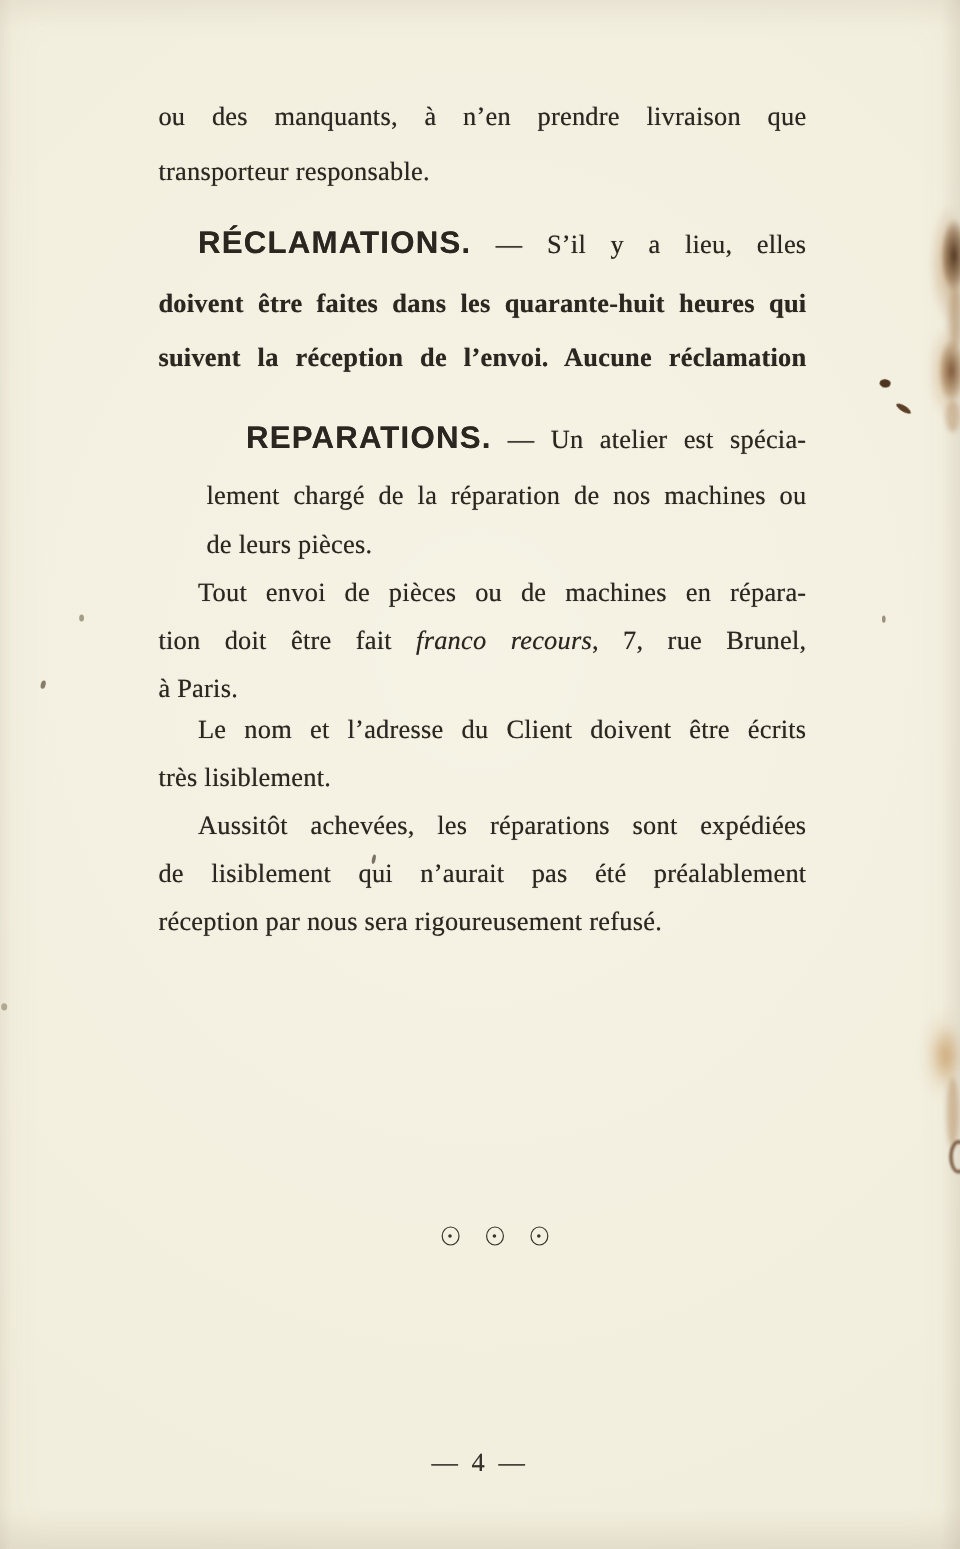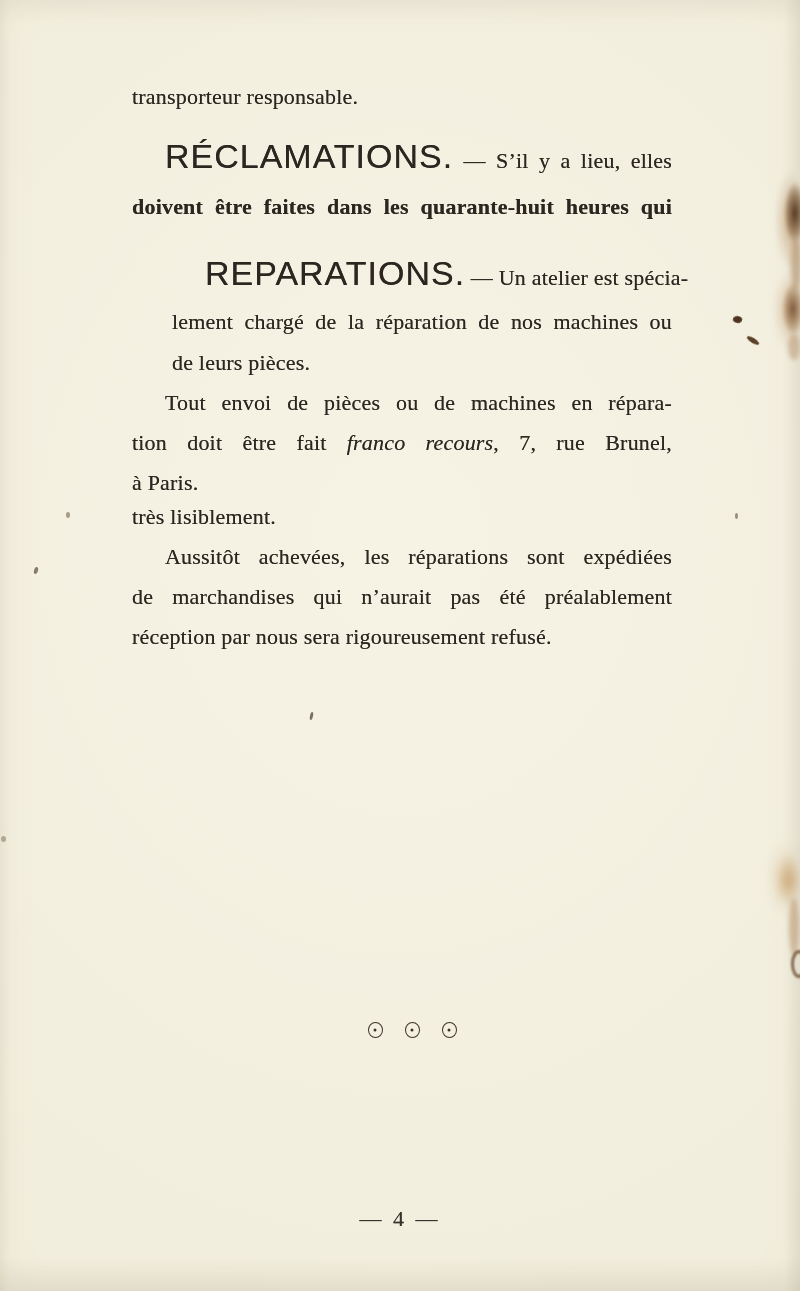--- a/index.html
+++ b/index.html
@@ -29,21 +29,21 @@
   .just { text-align:justify; text-align-last:justify; }
   .left { text-align:center; text-align-last:left; }
   .indent { text-indent:33px; }
   .lh46 { height:46px; line-height:46px; }
   .lh45 { height:45px; line-height:45px;font-weight:bold; }
   .lh41 { height:41px; line-height:41px; }
   .lh40 { height:40px; line-height:40px; }
   .heading-line { height:56px; line-height:56px; }
   .heading {
     font-family:"Liberation Sans", sans-serif;
-    font-weight:400; font-size:34px; letter-spacing:1px;
+    font-weight:700; font-size:26px; letter-spacing:1px;
     text-shadow:0 0 0.5px rgba(43,38,32,0.8);
   }
   .mt8 { margin-top:8px; }  .mt16 { margin-top:16px;margin-left:40px; }  .mtn6 { margin-top:-6px; }
   .pt74 { padding-top:74px; }
   .it { font-style:italic; }
 
   .ornament-row {
     position:absolute; left:142px; top:1022px; width:540px;
     display:flex; justify-content:center; gap:22px;
   }
@@ -82,47 +82,50 @@
   .pspeck-e { left:1px;   top:836px; width:5px; height:6px; background:rgba(120,105,80,0.50); }
 </style>
 </head>
 <body>
 
 <div class="page">
 
   <div class="content pt74">
 
     <div>
+      <div class="line lh46 just">ou des manquants, à n’en prendre livraison que</div>
       <div class="line lh46 left">transporteur responsable.</div>
     </div>
 
     <div class="mt8">
       <div class="line heading-line just indent"><span class="heading">RÉCLAMATIONS.</span><span> — S’il y a lieu, elles</span></div>
       <div class="line lh45 just">doivent être faites dans les quarante-huit heures qui</div>
+      <div class="line lh45 just">suivent la réception de l’envoi. Aucune réclamation</div>
     </div>
 
     <div class="mt16">
       <div class="line heading-line just indent"><span class="heading">REPARATIONS.</span><span> — Un atelier est spécia-</span></div>
       <div class="line lh41 just">lement chargé de la réparation de nos machines ou</div>
       <div class="line lh41 left">de leurs pièces.</div>
     </div>
 
     <div>
       <div class="line lh40 just indent">Tout envoi de pièces ou de machines en répara-</div>
       <div class="line lh40 just"><span>tion doit être fait </span><span class="it">franco recours</span><span>, 7, rue Brunel,</span></div>
       <div class="line lh40 left">à Paris.</div>
     </div>
 
     <div class="mtn6">
+      <div class="line lh40 just indent">Le nom et l’adresse du Client doivent être écrits</div>
       <div class="line lh40 left">très lisiblement.</div>
     </div>
 
     <div>
       <div class="line lh40 just indent">Aussitôt achevées, les réparations sont expédiées</div>
-      <div class="line lh40 just">de marchandises qui n’aurait pas été préalablement</div>
+      <div class="line lh40 just">de lisiblement qui n’aurait pas été préalablement</div>
       <div class="line lh40 left">réception par nous sera rigoureusement refusé.</div>
     </div>
 
   </div>
 
   <div class="ornament-row">
     <div class="orn"></div>
     <div class="orn"></div>
     <div class="orn"></div>
   </div>

